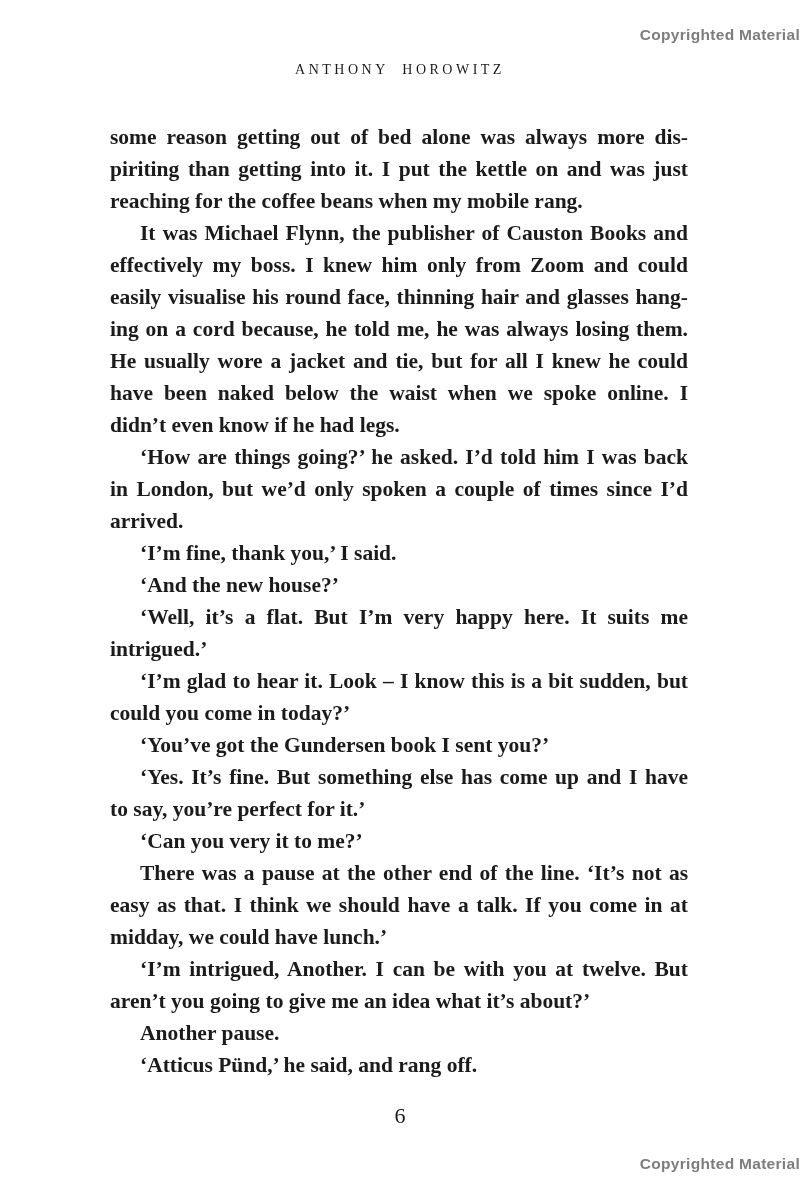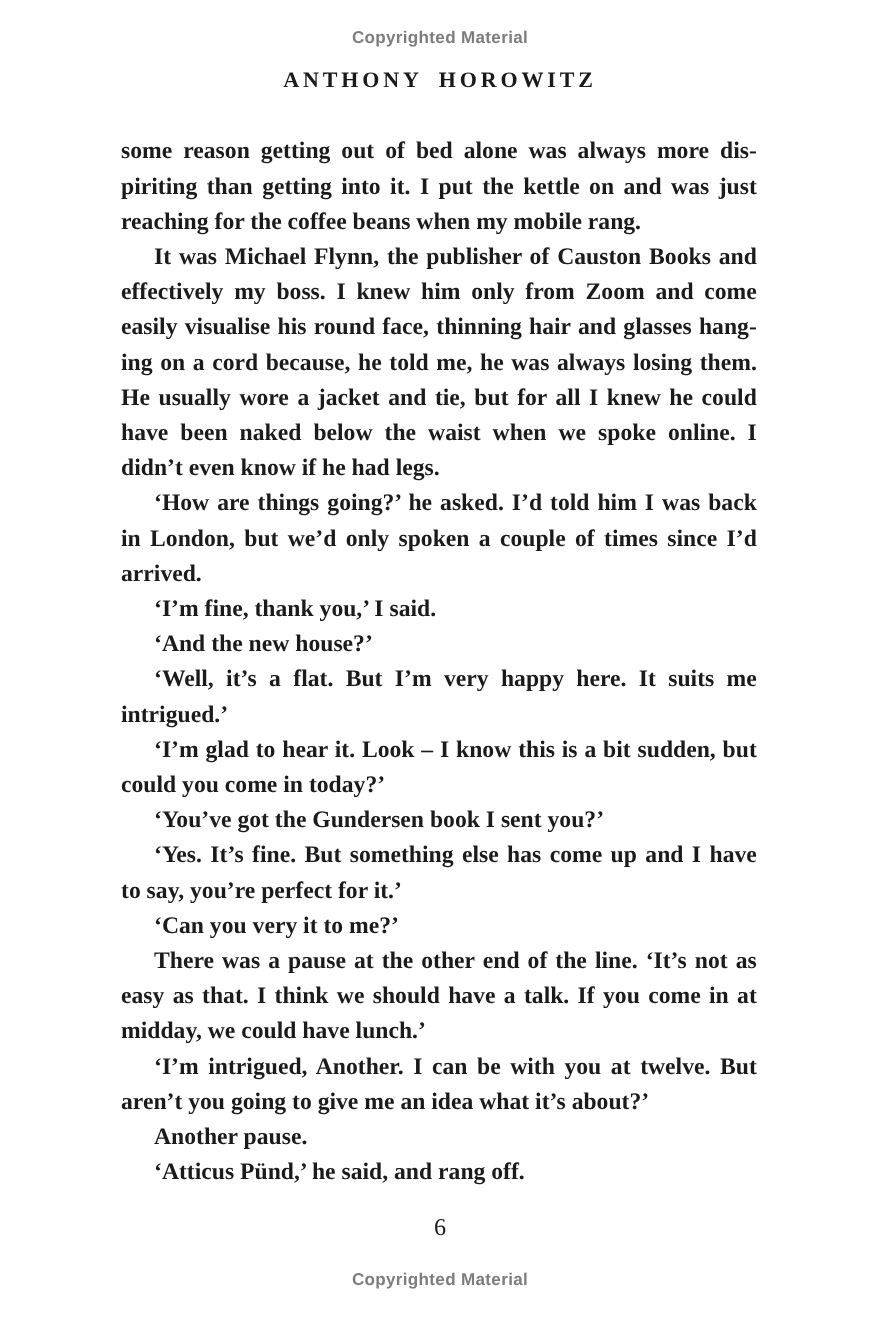--- a/index.html
+++ b/index.html
@@ -13,38 +13,38 @@
     height: 1201px;
     background: #ffffff;
     overflow: hidden;
     font-family: "Liberation Serif", serif;
     color: #1b1b1b;
   }
   .copyright-notice {
     position: absolute;
     left: 0;
     width: 100%;
-    text-align: center;
+    text-align: right;
     font-family: "Liberation Sans", sans-serif;
     font-weight: bold;
     font-size: 15.5px;
     color: #7d7d7d;
     letter-spacing: 0.3px;
   }
   .copyright-notice.top { top: 26px; }
   .copyright-notice.bottom { top: 1155px; }
   .author-header {
     position: absolute;
     top: 62px;
     left: 0;
     width: 100%;
     text-align: center;
     font-family: "Liberation Serif", serif;
-    font-size: 20px;
-    font-weight: 700;
+    font-size: 14px;
+    font-weight: 400;
     color: #1a1a1a;
     letter-spacing: 3.5px;
     word-spacing: 7px;
   }
   .body-text {
     position: absolute;
     top: 121px;
     left: 110px;
     width: 578px;
     font-size: 21.5px;
@@ -83,21 +83,21 @@
   <div class="author-header">ANTHONY HOROWITZ</div>
 
   <div class="body-text" id="body-text">
       <div class="paragraph">
         <div class="line">some reason getting out of bed alone was always more dis-</div>
         <div class="line">piriting than getting into it. I put the kettle on and was just</div>
         <div class="line last">reaching for the coffee beans when my mobile rang.</div>
       </div>
       <div class="paragraph">
         <div class="line indent">It was Michael Flynn, the publisher of Causton Books and</div>
-        <div class="line">effectively my boss. I knew him only from Zoom and come</div>
+        <div class="line">effectively my boss. I knew him only from Zoom and could</div>
         <div class="line">easily visualise his round face, thinning hair and glasses hang-</div>
         <div class="line">ing on a cord because, he told me, he was always losing them.</div>
         <div class="line">He usually wore a jacket and tie, but for all I knew he could</div>
         <div class="line">have been naked below the waist when we spoke online. I</div>
         <div class="line last">didn’t even know if he had legs.</div>
       </div>
       <div class="paragraph">
         <div class="line indent">‘How are things going?’ he asked. I’d told him I was back</div>
         <div class="line">in London, but we’d only spoken a couple of times since I’d</div>
         <div class="line last">arrived.</div>

